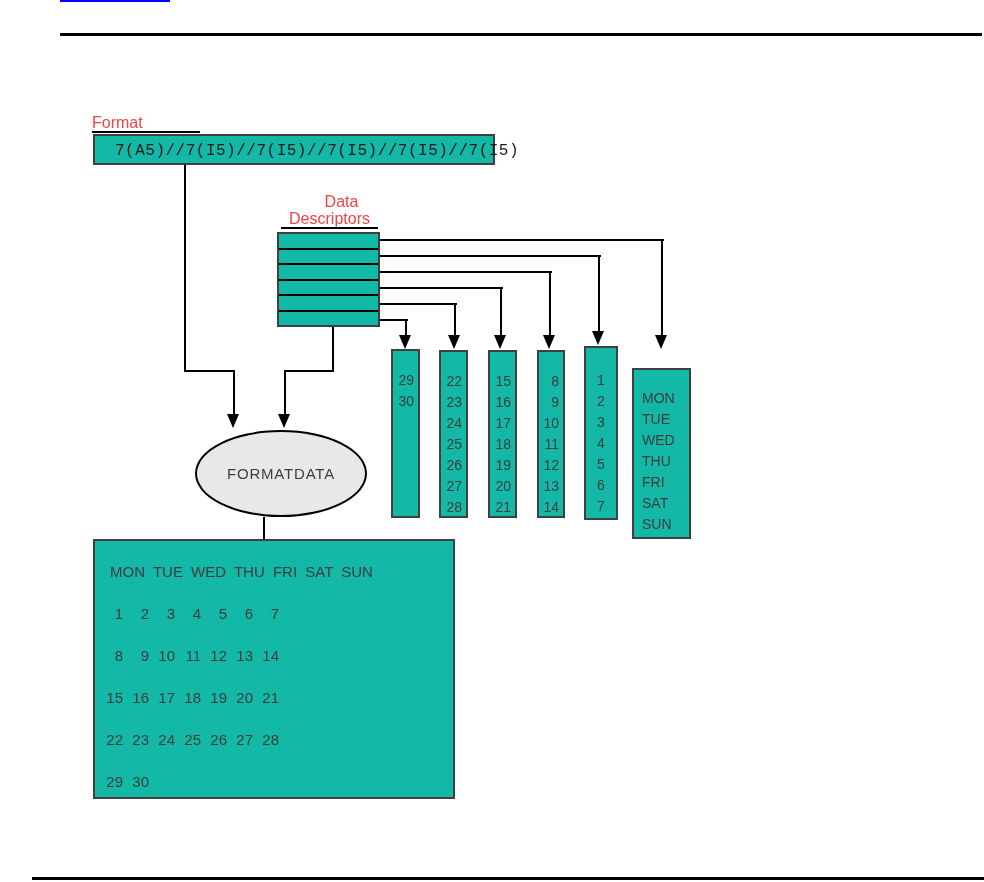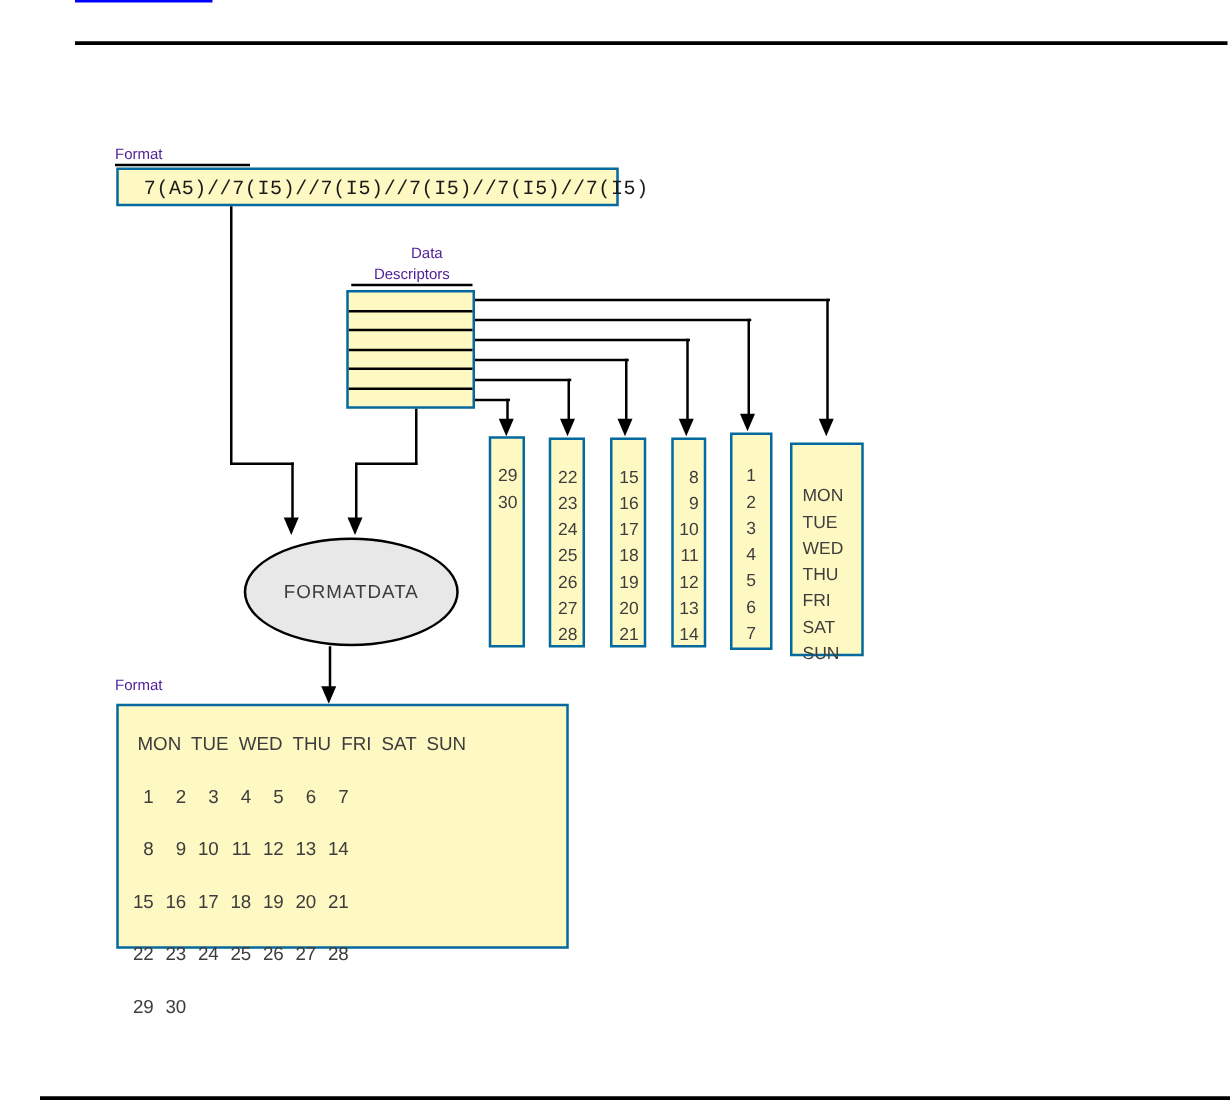--- a/index.html
+++ b/index.html
@@ -6,22 +6,22 @@
   body{
     width:984px;height:882px;position:relative;overflow:hidden;
     background:#ffffff;font-family:"Liberation Sans",sans-serif;
   }
   .hline{position:absolute;height:2px;background:#000}
   .vline{position:absolute;width:2px;background:#000}
   .rule{position:absolute;height:3px;background:#000}
   .arrow-down{position:absolute;width:0;height:0;
     border-left:6px solid transparent;border-right:6px solid transparent;
     border-top:14px solid #000}
-  .gbox{position:absolute;background:#fef9c3;border:2px solid #0369a1;box-sizing:border-box}
-  .lbl{position:absolute;font-size:12px;line-height:16px;color:#4c1d95;white-space:nowrap}
+  .gbox{position:absolute;background:#14b8a6;border:2px solid #404040;box-sizing:border-box}
+  .lbl{position:absolute;font-size:16px;line-height:16px;color:#ef4444;white-space:nowrap}
   .u{border-bottom:2px solid #000}
   .center{text-align:center}
   
   .fmt-text{
     position:absolute;left:20px;top:6px;white-space:nowrap;
     font-family:"Liberation Mono","DejaVu Sans Mono",monospace;
     font-size:16px;letter-spacing:0.5px;color:#1a1a1a;
   }
   
   .dstack{display:flex;flex-direction:column}
@@ -141,41 +141,41 @@
 <div class="gbox colv mid" style="left:584px;top:346px;width:34px;height:174px;padding-top:22px">
   <span>1</span>
   <span>2</span>
   <span>3</span>
   <span>4</span>
   <span>5</span>
   <span>6</span>
   <span>7</span>
 </div>
 
-<div class="gbox colv days" style="left:632px;top:354px;width:59px;height:171px;padding-top:30px">
+<div class="gbox colv days" style="left:632px;top:368px;width:59px;height:171px;padding-top:18px">
   <span>MON</span>
   <span>TUE</span>
   <span>WED</span>
   <span>THU</span>
   <span>FRI</span>
   <span>SAT</span>
   <span>SUN</span>
 </div>
 
 <div class="ellipse" style="left:195px;top:430px;width:172px;height:87px">
   <span>FORMATDATA</span>
 </div>
 
 <div class="vline" style="left:263px;top:517px;height:33px"></div>
 <div class="arrow-down" style="left:257px;top:549px"></div>
 
 <div class="lbl" style="left:92px;top:540px">
   <span>Format</span>
 </div>
-<div class="gbox" style="left:93px;top:563px;width:362px;height:196px">
+<div class="gbox" style="left:93px;top:539px;width:362px;height:260px">
   <div class="orow header" style="left:15px;top:20px">
     <span>MON TUE WED THU FRI SAT SUN</span>
   </div>
   <div class="orow cells" style="left:2px;top:62px">
     <span>1</span>
     <span>2</span>
     <span>3</span>
     <span>4</span>
     <span>5</span>
     <span>6</span>

